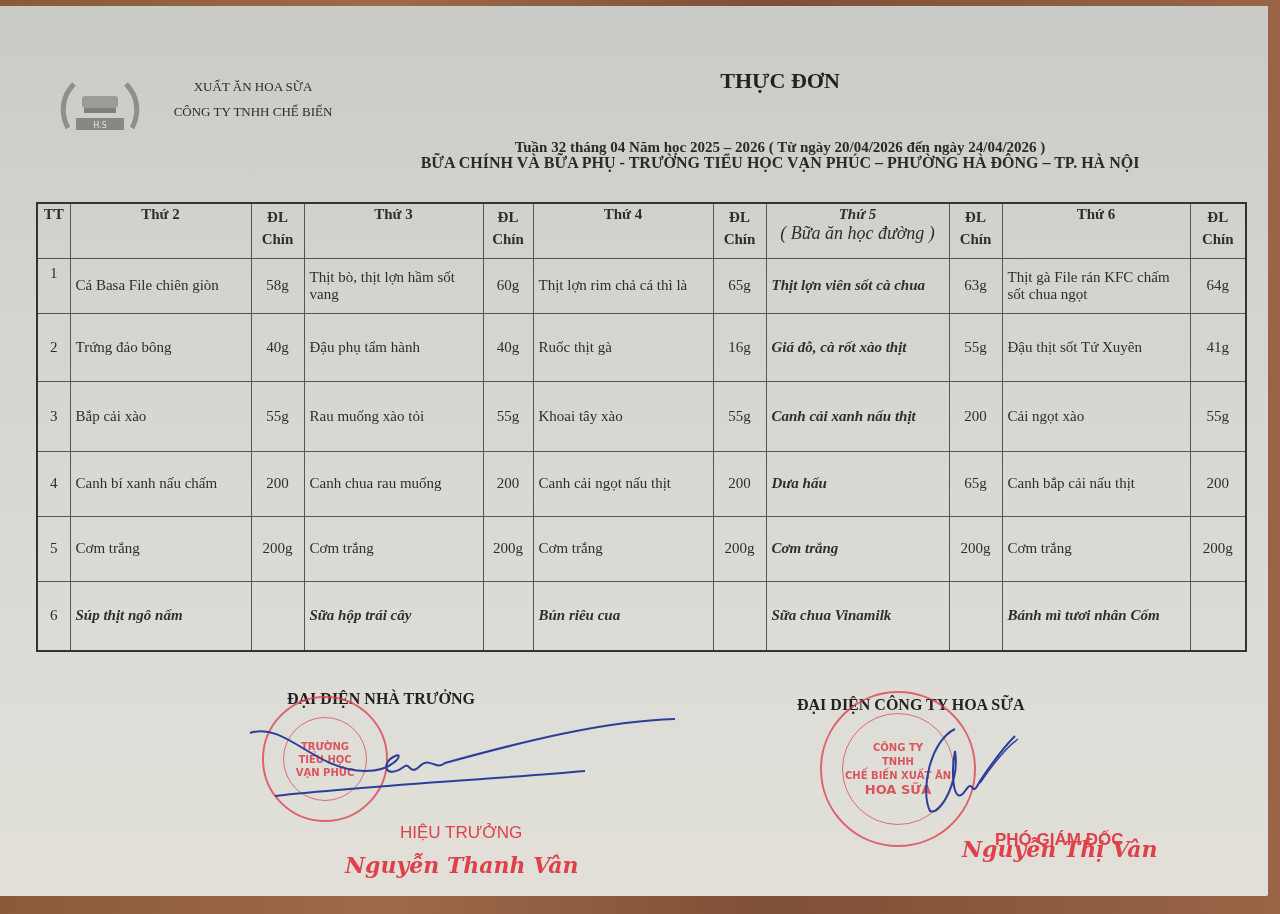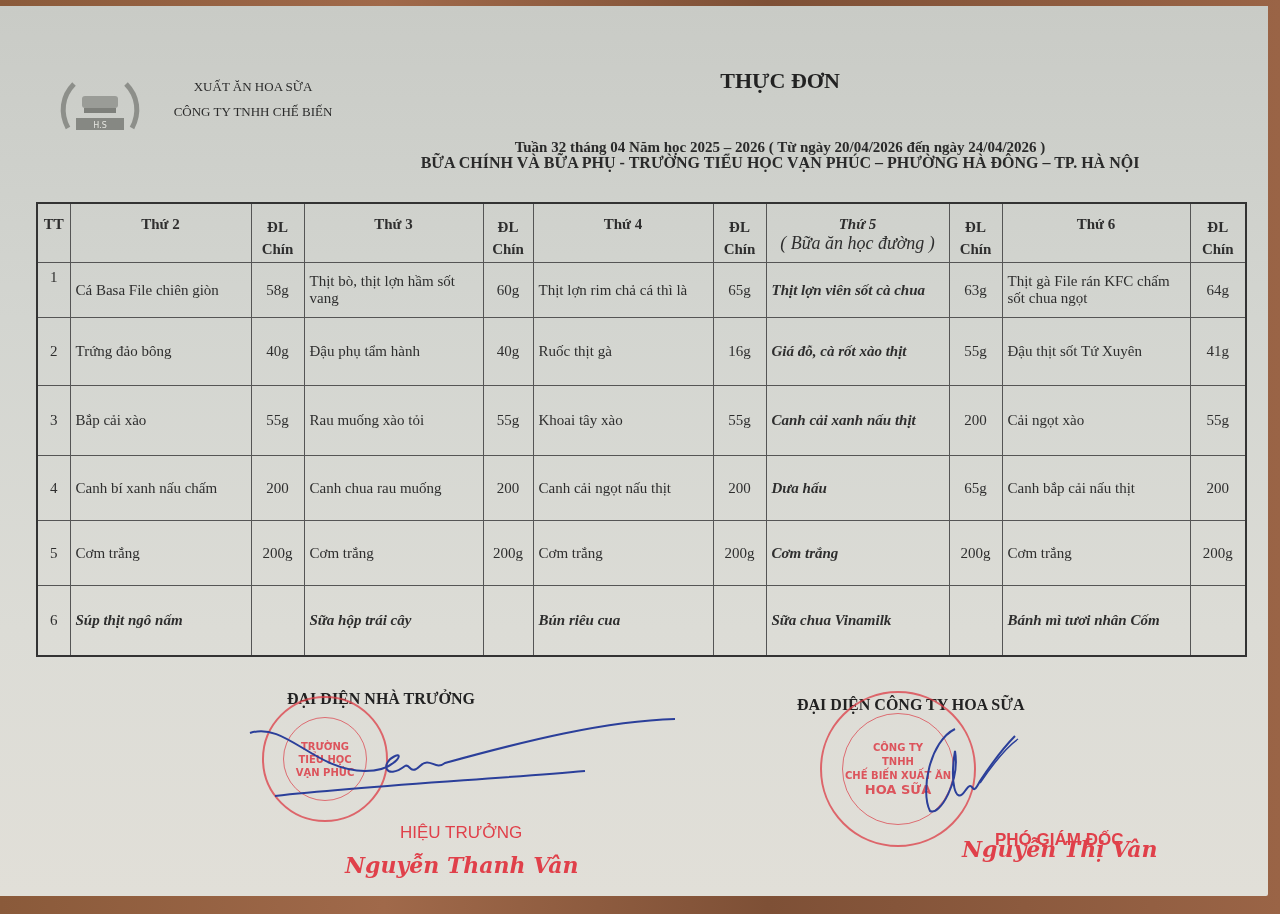--- a/index.html
+++ b/index.html
@@ -33,21 +33,21 @@
     font-size:15px; font-weight:bold; color:#2a2a2a;
   }
   table.menu {
     position:absolute; left:36px; top:196px; width:1209px;
     border-collapse:collapse; table-layout:fixed;
     border:2px solid #333; color:#2e2e2e; font-size:15px;
   }
   table.menu td, table.menu th {
     border:1px solid #555; padding:2px 5px; vertical-align:middle;
   }
-  table.menu th { font-weight:bold; font-size:15px; vertical-align:top; padding-top:12px; }
+  table.menu th { font-weight:bold; font-size:15px; vertical-align:top; padding-top:2px; }
   th.dl { line-height:22px; padding-top:2px;margin-left:32px; }
   td.tt { text-align:center; vertical-align:middle; }
   td.tt.top { vertical-align:top; padding-top:6px; }
   td.qty { text-align:center; }
   td.bi { font-weight:bold; font-style:italic; }
   .h-it { font-style:italic; font-weight:bold; }
   .h-sub { font-style:italic; font-weight:normal; font-size:18px; display:block;text-align:center; }
   .sig-head {
     position:absolute; font-size:16px; font-weight:bold; color:#222;
   }

